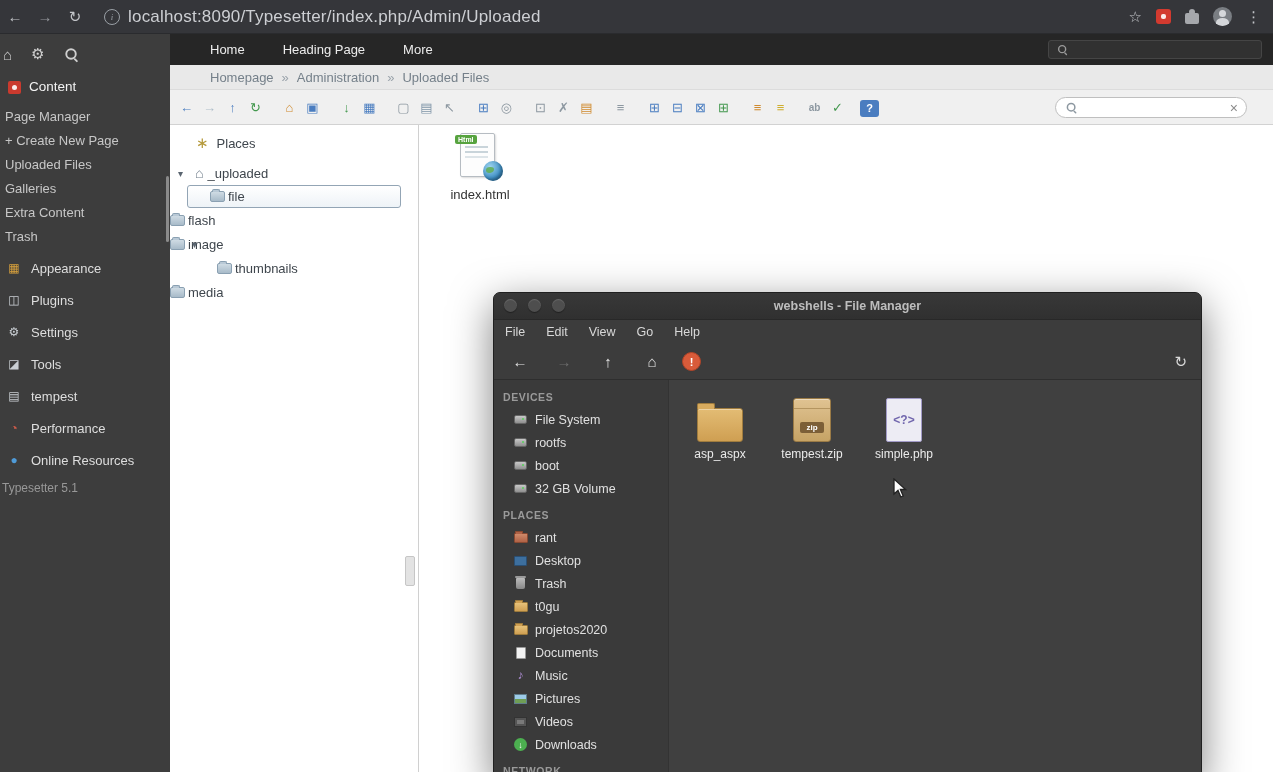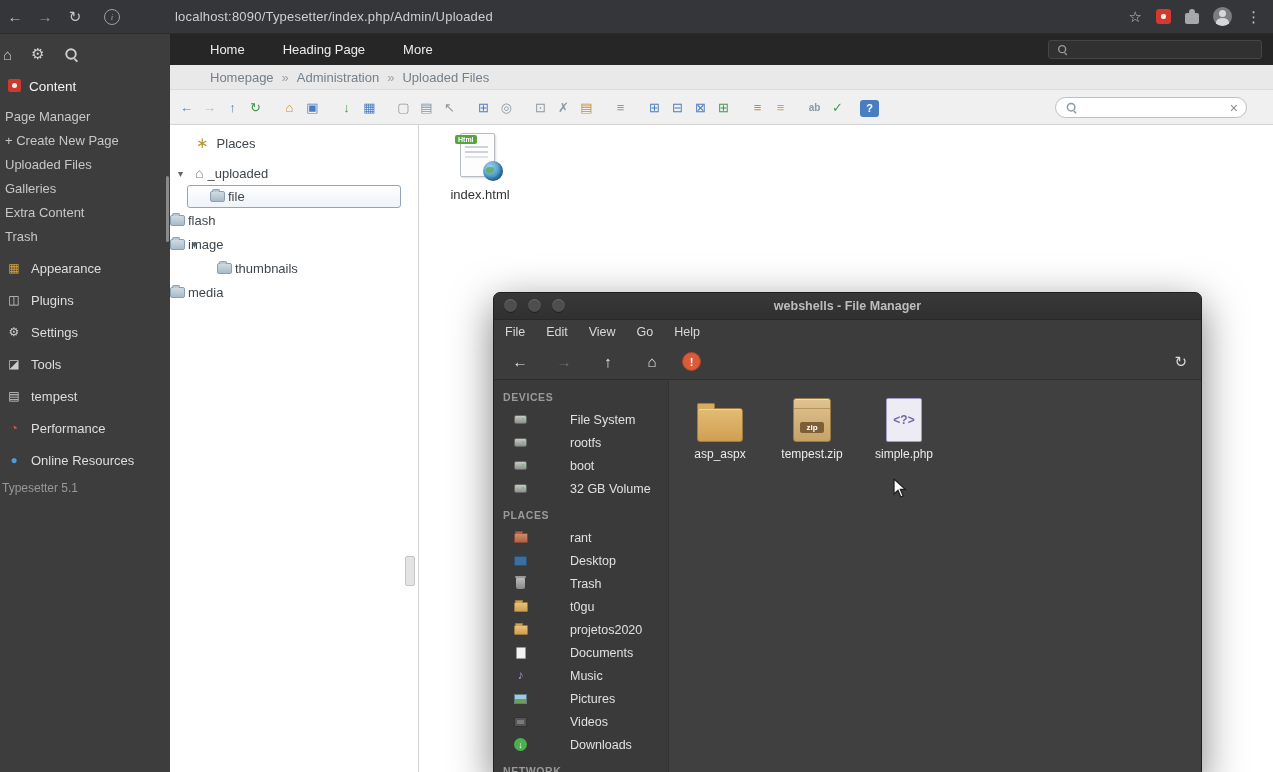--- a/index.html
+++ b/index.html
@@ -3,21 +3,21 @@
 <meta charset="utf-8">
 <style>
   html,body{margin:0;padding:0;background:#fff;font-family:"Liberation Sans",sans-serif;}
   .stage{position:relative;width:1273px;height:772px;overflow:hidden;background:#fff;}
 
   
   .browser-bar{position:absolute;left:0;top:0;width:100%;height:34px;background:#35363a;display:flex;align-items:center;border-bottom:1px solid #2a2b2e;box-sizing:border-box;}
   .bicon{width:30px;text-align:center;font-size:15px;color:#c2c4c8;cursor:pointer;}
   .bicon.fwd{color:#94979c;}
   .info-badge{width:14px;height:14px;border:1px solid #9aa0a6;border-radius:50%;font-size:9px;line-height:14px;text-align:center;color:#9aa0a6;margin:0 8px 0 14px;font-style:italic;font-family:"Liberation Serif",serif;flex:0 0 auto;}
-  .url{font-size:13px;color:#cdcfd3;letter-spacing:.2px;white-space:nowrap;margin-left:47px;}
+  .url{font-size:17px;color:#cdcfd3;letter-spacing:.2px;white-space:nowrap;}
   .bb-right{margin-left:auto;display:flex;align-items:center;gap:14px;padding-right:12px;}
   .star{font-size:15px;color:#c2c4c8;cursor:pointer;}
   .ext-red{width:15px;height:15px;background:#d33a2f;border-radius:3px;position:relative;cursor:pointer;}
   .ext-red::after{content:"";position:absolute;inset:5px;background:#fff;border-radius:2px;opacity:.9;}
   .puzzle{width:14px;height:11px;background:#a6a8ac;border-radius:2px;position:relative;margin-top:3px;cursor:pointer;}
   .puzzle::before{content:"";position:absolute;top:-4px;left:4px;width:6px;height:6px;background:#a6a8ac;border-radius:50%;}
   .avatar{width:19px;height:19px;border-radius:50%;background:#7a7e83;position:relative;overflow:hidden;cursor:pointer;}
   .avatar::before{content:"";position:absolute;top:3px;left:6px;width:7px;height:7px;border-radius:50%;background:#d5d7da;}
   .avatar::after{content:"";position:absolute;top:11px;left:3px;width:13px;height:9px;border-radius:50% 50% 0 0;background:#d5d7da;}
   .vdots{font-size:15px;color:#c2c4c8;cursor:pointer;}
@@ -25,21 +25,21 @@
   
   .mag{position:relative;display:inline-block;width:15px;height:15px;flex:0 0 auto;}
   .mag::before{content:"";position:absolute;left:1px;top:1px;width:8px;height:8px;border:2px solid currentColor;border-radius:50%;}
   .mag::after{content:"";position:absolute;left:10.5px;top:10.5px;width:5px;height:2px;background:currentColor;transform:rotate(45deg);transform-origin:0 0;border-radius:1px;}
 
   
   .admin-sidebar{position:absolute;left:0;top:34px;width:170px;height:738px;background:#3d3d3d;color:#ddd;}
   .as-topicons{display:flex;gap:19px;padding:11px 0 13px 3px;align-items:center;}
   .as-topicons .g{font-size:15px;color:#cfcfcf;cursor:pointer;}
   .as-topicons .mag{color:#cfcfcf;cursor:pointer;transform:scale(.95);}
-  .as-content-head{display:flex;align-items:flex-start;gap:8px;padding:3px 0 9px 8px;font-size:13.5px;color:#f2f2f2;cursor:pointer;}
+  .as-content-head{display:flex;align-items:flex-end;gap:8px;padding:3px 0 9px 8px;font-size:13.5px;color:#f2f2f2;cursor:pointer;}
   .red-icon{width:13px;height:13px;background:#ca3a2e;border-radius:2px;position:relative;flex:0 0 auto;}
   .red-icon::after{content:"";position:absolute;inset:4px;background:#fff;border-radius:50%;opacity:.9;}
   .as-menu{padding:2px 0 0 0;}
   .as-menu .mi{height:24px;line-height:24px;padding-left:5px;font-size:13px;color:#c7c7c7;cursor:pointer;white-space:nowrap;}
   .as-sections{padding-top:3px;}
   .as-sec{height:32px;display:flex;align-items:center;gap:10px;padding-left:7px;font-size:13px;color:#dedede;cursor:pointer;}
   .as-sec .sic{width:14px;text-align:center;font-size:12px;color:#c9ced3;flex:0 0 auto;}
   .sic.orange{color:#d8a13c;}.sic.red{color:#cf5b4a;}.sic.blue{color:#4f9bd8;}
   .as-version{position:absolute;left:2px;top:447px;font-size:12px;color:#989898;}
   .as-scroll{position:absolute;right:1px;top:142px;width:3px;height:66px;background:#8a8a8a;border-radius:2px;cursor:pointer;}
@@ -111,21 +111,21 @@
   .fm-menubar span{cursor:pointer;}
   .fm-toolbar{height:35px;display:flex;align-items:center;background:#3c3c3c;border-bottom:1px solid #2e2e2e;padding-left:12px;gap:16px;}
   .fm-tbtn{width:28px;height:26px;display:flex;align-items:center;justify-content:center;font-size:15px;color:#e2e2e2;border-radius:3px;cursor:pointer;}
   .fm-tbtn.disabled{color:#6d6d6d;}
   .fm-warn{width:17px;height:17px;border-radius:50%;background:#d85b3a;color:#fff;font-weight:bold;font-size:11px;display:flex;align-items:center;justify-content:center;border:1px solid #b44428;cursor:pointer;}
   .fm-refresh{margin-left:auto;margin-right:14px;color:#d8d8d8;font-size:15px;cursor:pointer;}
   .fm-body{display:flex;height:calc(100% - 86px);}
   .fm-side{width:175px;background:#3a3a3a;border-right:1px solid #333;padding-top:6px;box-sizing:border-box;overflow:hidden;flex:0 0 auto;}
   .fm-header{height:22px;line-height:22px;padding-left:9px;color:#9a9a9a;font-size:10.5px;font-weight:bold;letter-spacing:.6px;}
   .fm-header.mt{margin-top:4px;}
-  .fm-row{height:23px;display:flex;align-items:center;padding-left:19px;color:#e0e0e0;font-size:12.5px;cursor:pointer;gap:35px;}
+  .fm-row{height:23px;display:flex;align-items:center;padding-left:19px;color:#e0e0e0;font-size:12.5px;cursor:pointer;}
   .fm-content{flex:1;background:#404040;position:relative;padding:12px 0 0 6px;box-sizing:border-box;display:flex;align-items:flex-start;}
   .fm-file{width:90px;display:flex;flex-direction:column;align-items:center;cursor:pointer;margin-right:2px;}
   .fm-icon-box{height:50px;display:flex;align-items:flex-end;justify-content:center;}
   .fm-label{margin-top:5px;font-size:12px;color:#eaeaea;}
 
   
   .fi{display:inline-flex;width:15px;height:13px;margin-right:7px;flex:0 0 auto;align-items:center;justify-content:center;}
   .fi-glyph{font-size:12px;line-height:13px;}
   .i-drive{width:13px;height:9px;background:linear-gradient(#c8c8c8,#8f8f8f);border:1px solid #666;border-radius:2px;position:relative;box-sizing:border-box;}
   .i-drive::after{content:"";position:absolute;right:2px;top:2px;width:2px;height:2px;background:#56d05a;border-radius:50%;}

